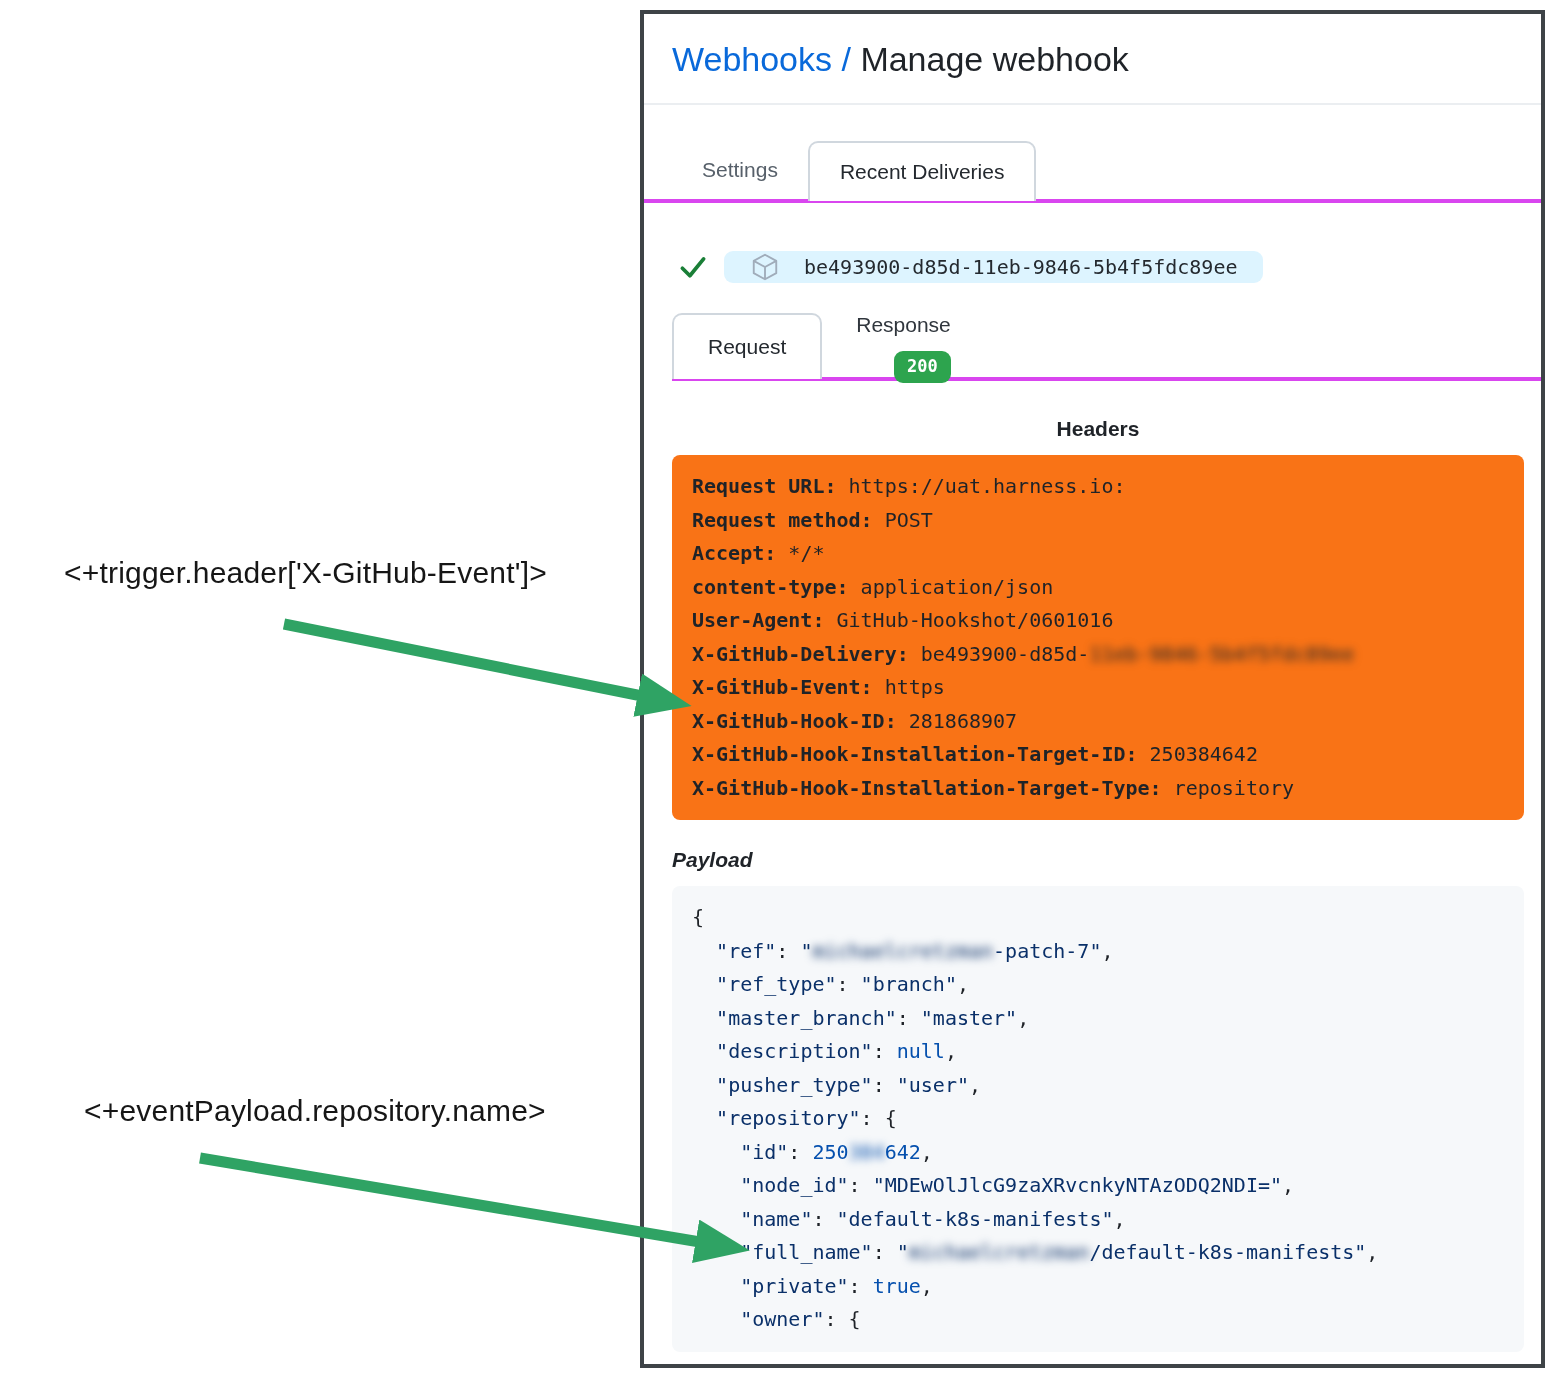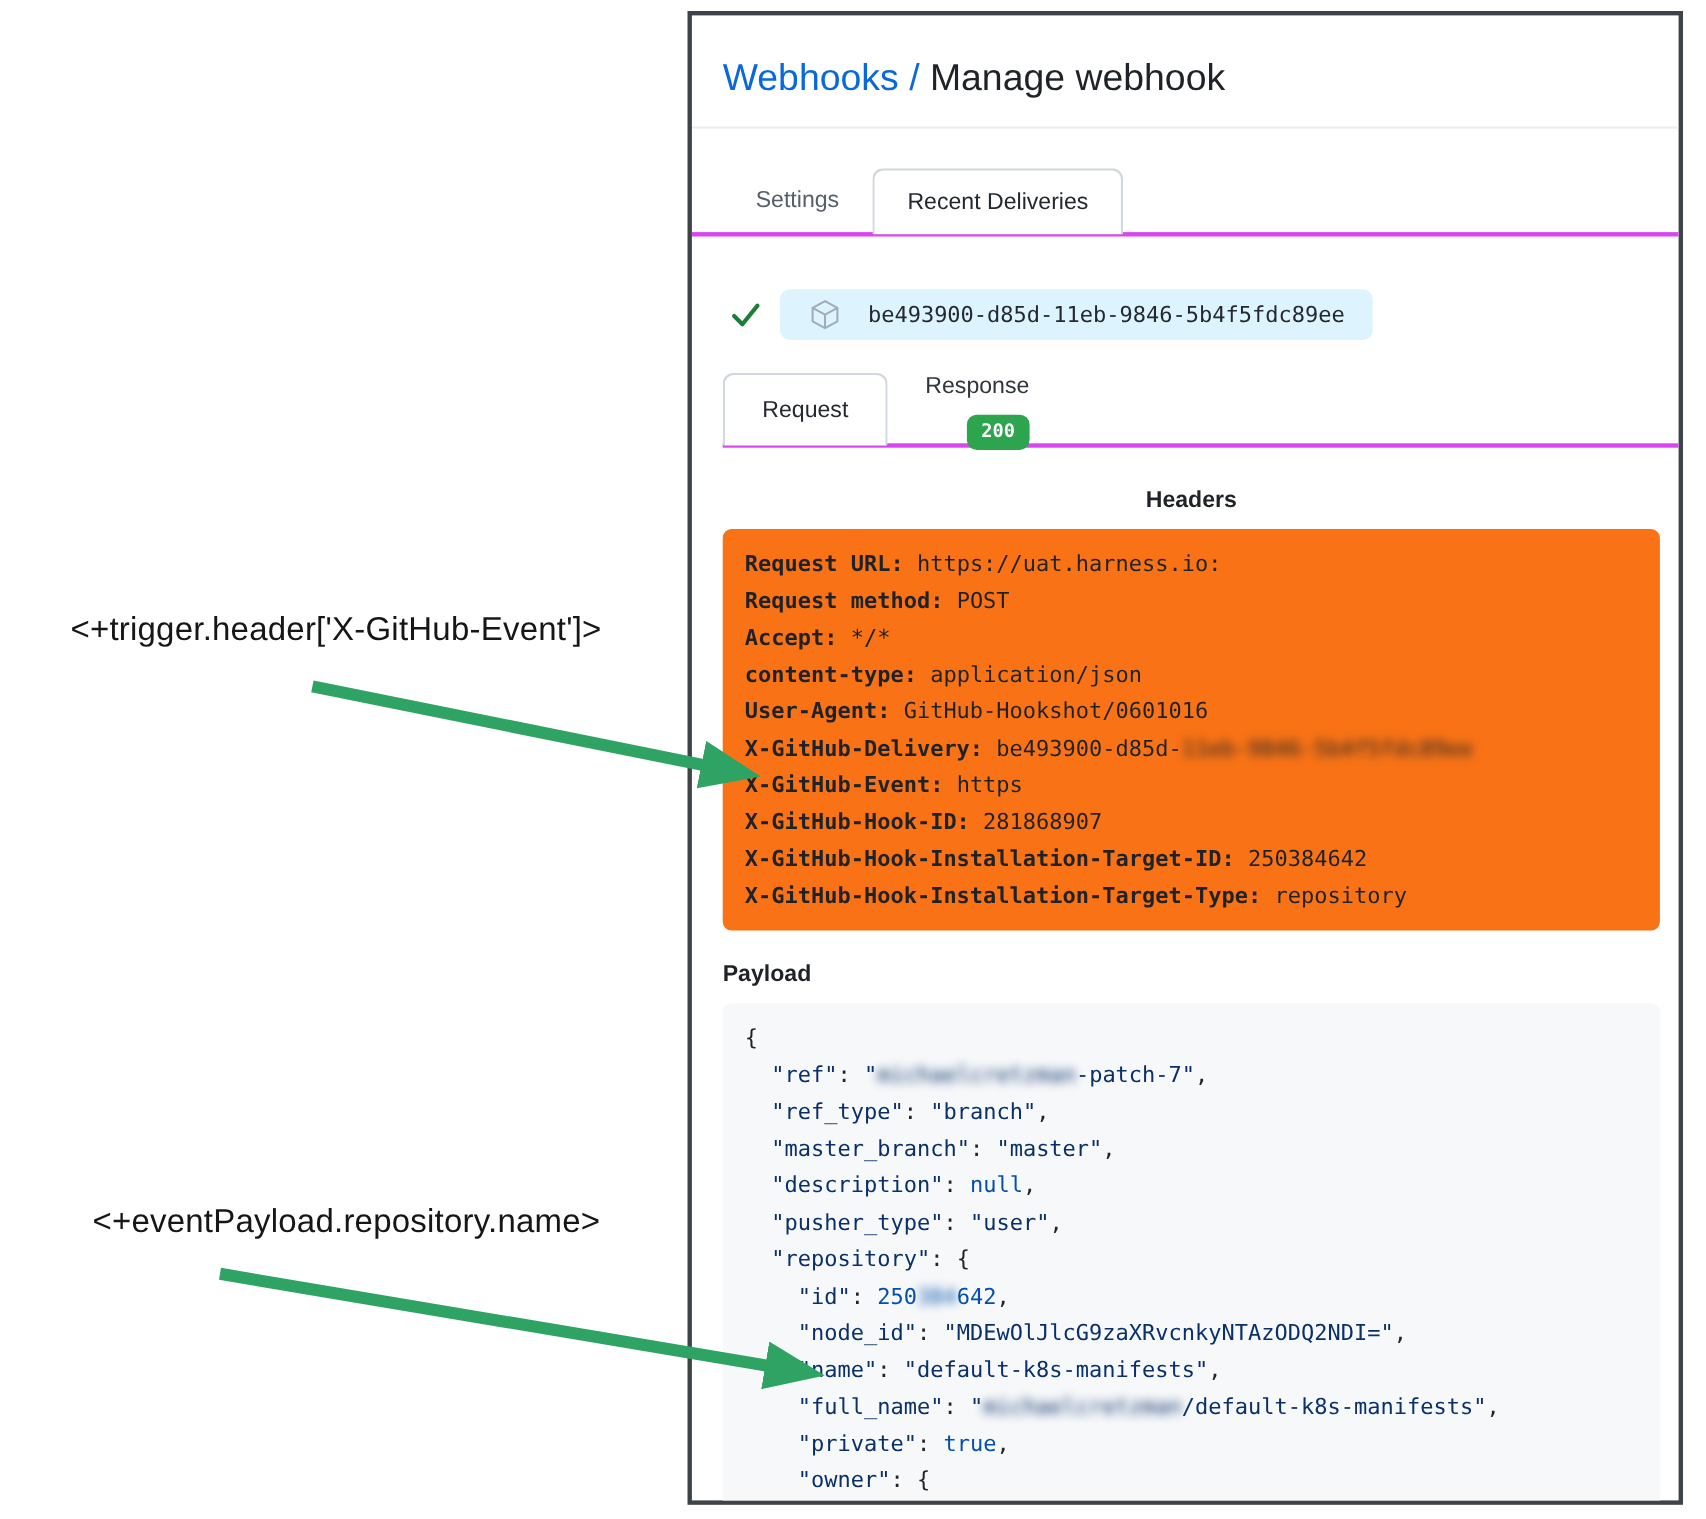--- a/index.html
+++ b/index.html
@@ -6,23 +6,23 @@
   html,body { width:1551px; height:1381px; background:#ffffff; font-family:"Liberation Sans", sans-serif; }
   body { position:relative; overflow:hidden; color:#1f2328; }
 
   
   .annotation { position:absolute; font-size:30px; color:#161616; white-space:nowrap; letter-spacing:0.2px;margin-left:40px; }
   #anno-trigger { left:24px; top:556px; }
   #anno-payload { left:44px; top:1094px; }
   .arrows { position:absolute; left:0; top:0; pointer-events:none; z-index:30; }
 
   
-  .panel { position:absolute; left:625px; top:10px; width:905px; height:1358px;
+  .panel { position:absolute; left:640px; top:10px; width:905px; height:1358px;
            border:4px solid #3e4347; background:#ffffff; overflow:hidden;
-           padding:12px 17px 0 28px; }
+           padding:0 17px 0 28px; }
 
   .breadcrumb { font-size:34px; font-weight:400; margin-top:26px; color:#1f2328; white-space:nowrap; }
   .breadcrumb a { text-decoration:none; cursor:pointer; }
   .title-divider { height:2px; background:#ebeef1; margin:24px -17px 0 -28px; }
 
   
   .tabnav { display:flex; align-items:stretch; border-bottom:4px solid #d946ef; }
   .tabnav-top { margin:36px -17px 0 -28px; padding-left:28px; height:62px; }
   .tabnav-sub { margin:30px -17px 0 0; height:68px; }
   .tab { display:flex; align-items:center; font-size:21px; cursor:pointer; padding:0 30px; }
@@ -30,27 +30,27 @@
   .tab-active { color:#24292f; background:#fff; border:2px solid #d0d7de; border-bottom:none;
                 border-radius:10px 10px 0 0; margin-bottom:-2px; position:relative; z-index:2; }
   .tab-active.dark { color:#24292f; }
   .response-group { display:flex; align-items:flex-end; gap:14px; padding:0 34px; color:#30363d; font-size:21px; cursor:pointer;flex-direction:column; }
   .status-badge { color:#ffffff; font-family:"DejaVu Sans Mono", monospace; font-size:17px;
                   padding:4px 13px; border-radius:9px; line-height:1.4; }
 
   
   .delivery-row { display:flex; align-items:center; gap:16px; margin-top:48px; margin-left:6px; }
   .delivery-pill { display:inline-flex; align-items:center; gap:24px; border-radius:9px;
-                   height:46px; padding:0 26px; cursor:pointer; }
+                   height:32px; padding:0 26px; cursor:pointer; }
   .delivery-guid { font-family:"DejaVu Sans Mono", monospace; font-size:20px; color:#24292f; }
 
   
   .section-title { font-size:21px; font-weight:700; color:#1f2328; }
   #headers-title { margin-top:36px;text-align:center; }
-  #payload-title { margin-top:28px; }
+  #payload-title { margin-top:28px;font-style:italic; }
   .codebox { border-radius:8px; margin-top:14px; padding:15px 20px;
              font-family:"DejaVu Sans Mono", monospace; font-size:20px; line-height:33.5px;
              color:#1f2328; }
   .code-line { white-space:pre; }
   .seg-hk { font-weight:700; color:#1f2328; }
   .seg-s { color:#0a3069; }
   .seg-c { color:#0550ae; }
   .blurred { filter: blur(4.5px); }
 </style>
 </head>

